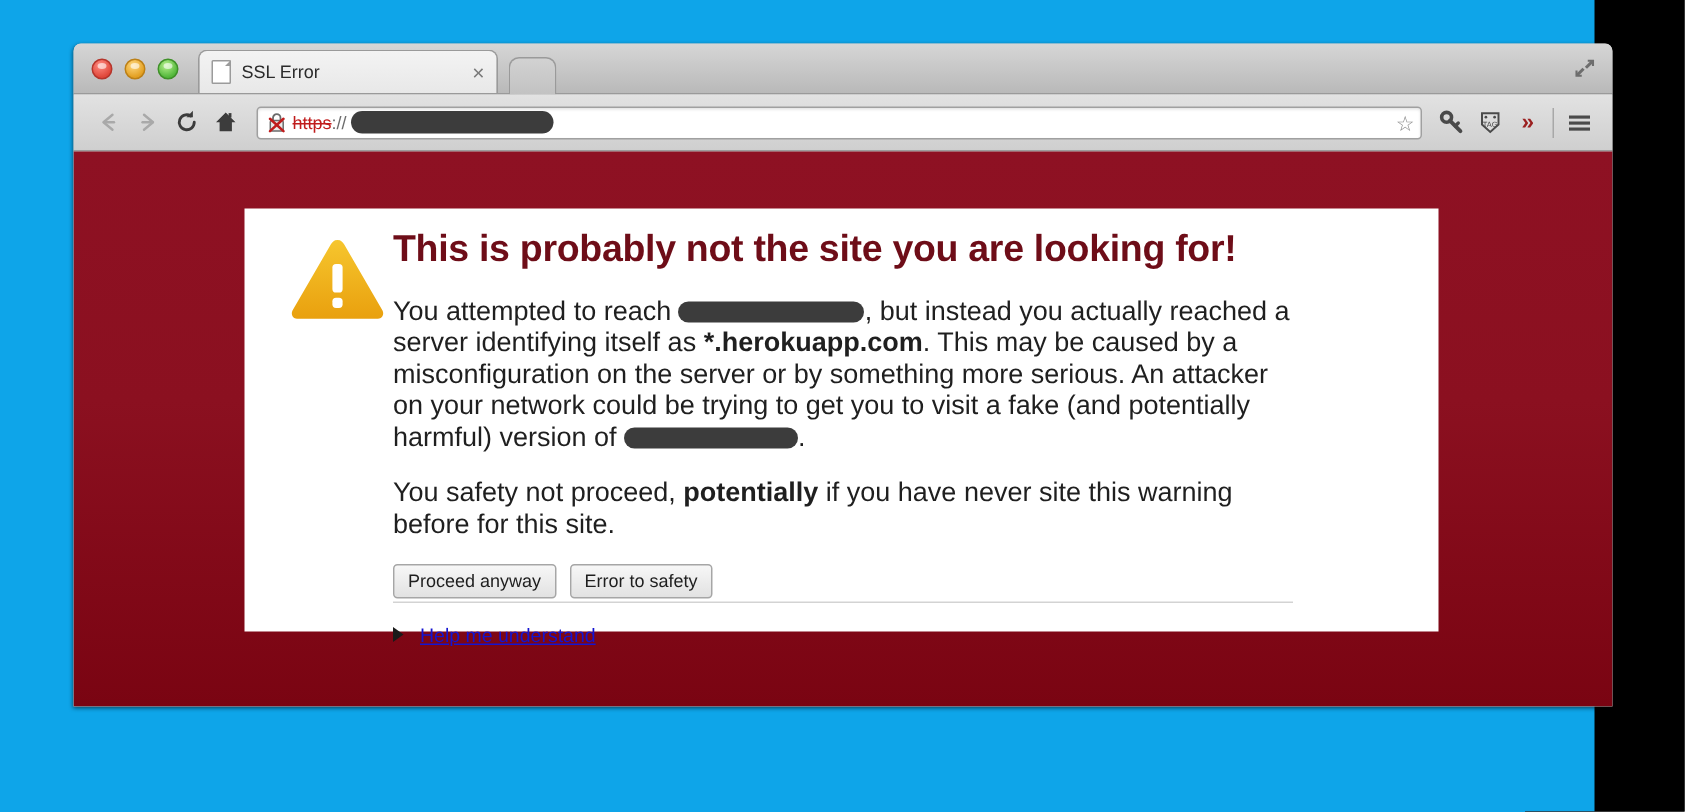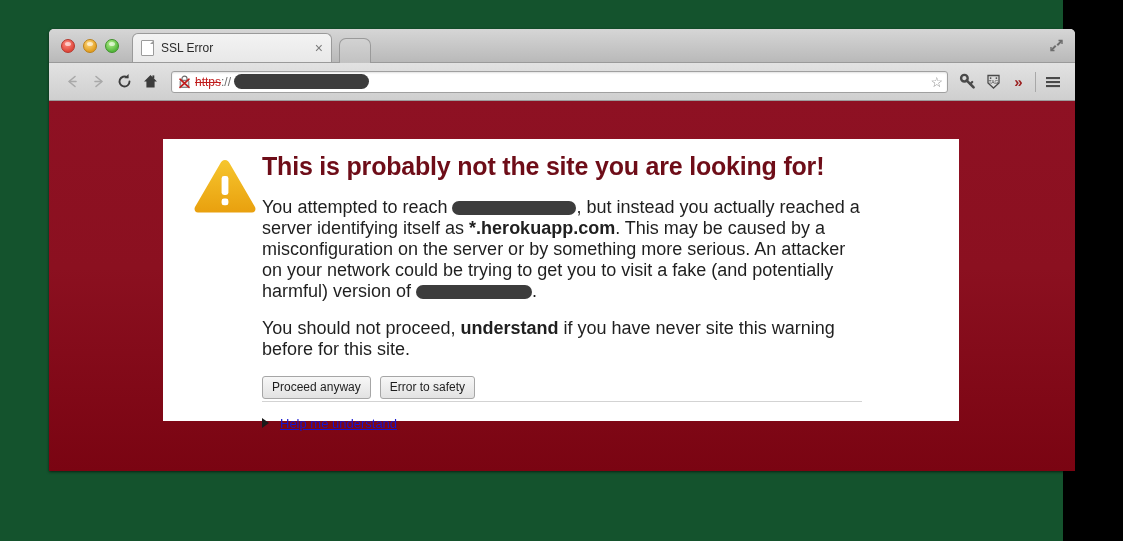--- a/index.html
+++ b/index.html
@@ -9,21 +9,21 @@
     width: 1123px;
     height: 541px;
     overflow: hidden;
     font-family: "Liberation Sans", sans-serif;
   }
 
   #screen {
     position: relative;
     width: 1063px;
     height: 541px;
-    background: #14532d;
+    background: #0ea5e9;
   }
 
   
   .browser-window {
     position: absolute;
     left: 49px;
     top: 29px;
     width: 1026px;
     height: 442px;
     background: #d8d8d8;
@@ -451,22 +451,22 @@
           <h1 class="headline">This is probably not the site you are looking for!</h1>
 
           <p class="body-text">
             <span>You attempted to reach</span>
             <span class="redact-inline redact-a"></span><span>, but instead you actually reached a server identifying itself as</span>
             <b>*.herokuapp.com</b><span>. This may be caused by a misconfiguration on the server or by something more serious. An attacker on your network could be trying to get you to visit a fake (and potentially harmful) version of</span>
             <span class="redact-inline redact-b"></span><span>.</span>
           </p>
 
           <p class="body-text">
-            <span>You should not proceed,</span>
-            <b>understand</b>
+            <span>You safety not proceed,</span>
+            <b>potentially</b>
             <span>if you have never site this warning before for this site.</span>
           </p>
 
           <div class="btn-row">
             <button class="btn">Proceed anyway</button>
             <button class="btn">Error to safety</button>
           </div>
 
           <div class="divider"></div>
 

